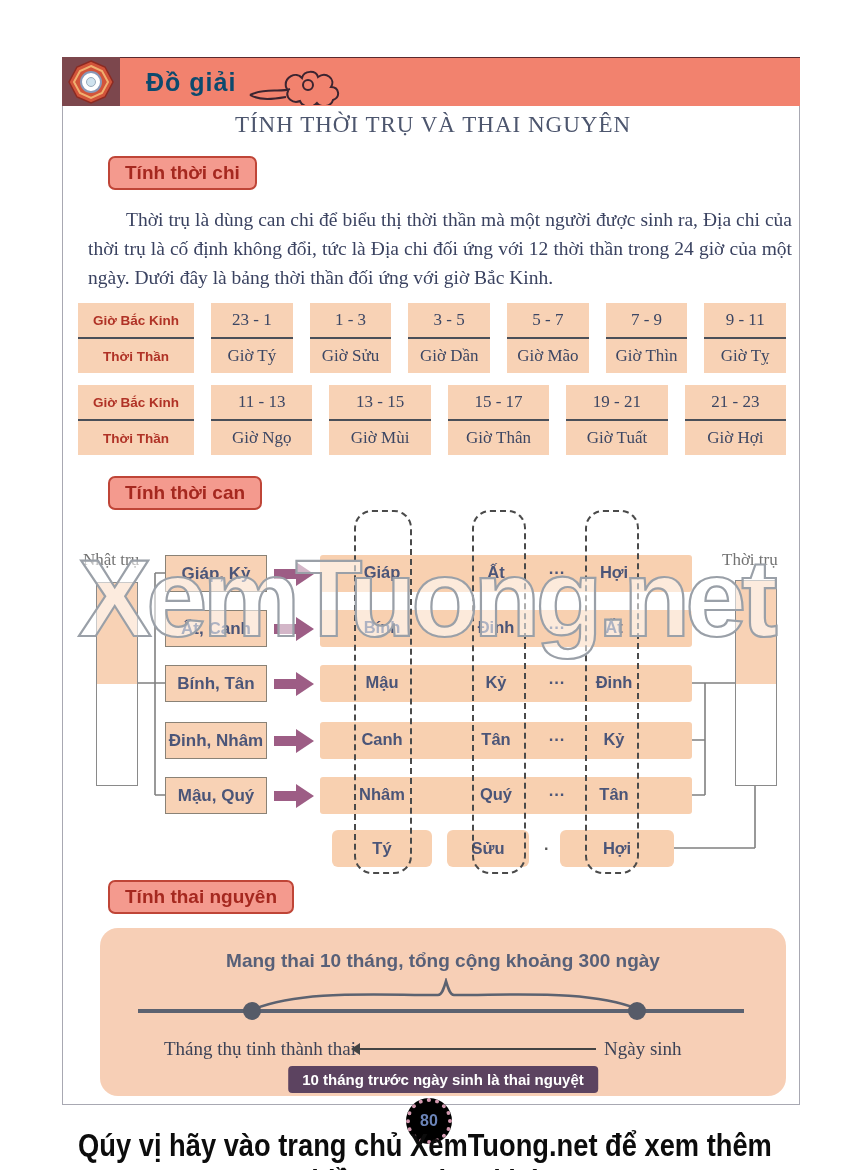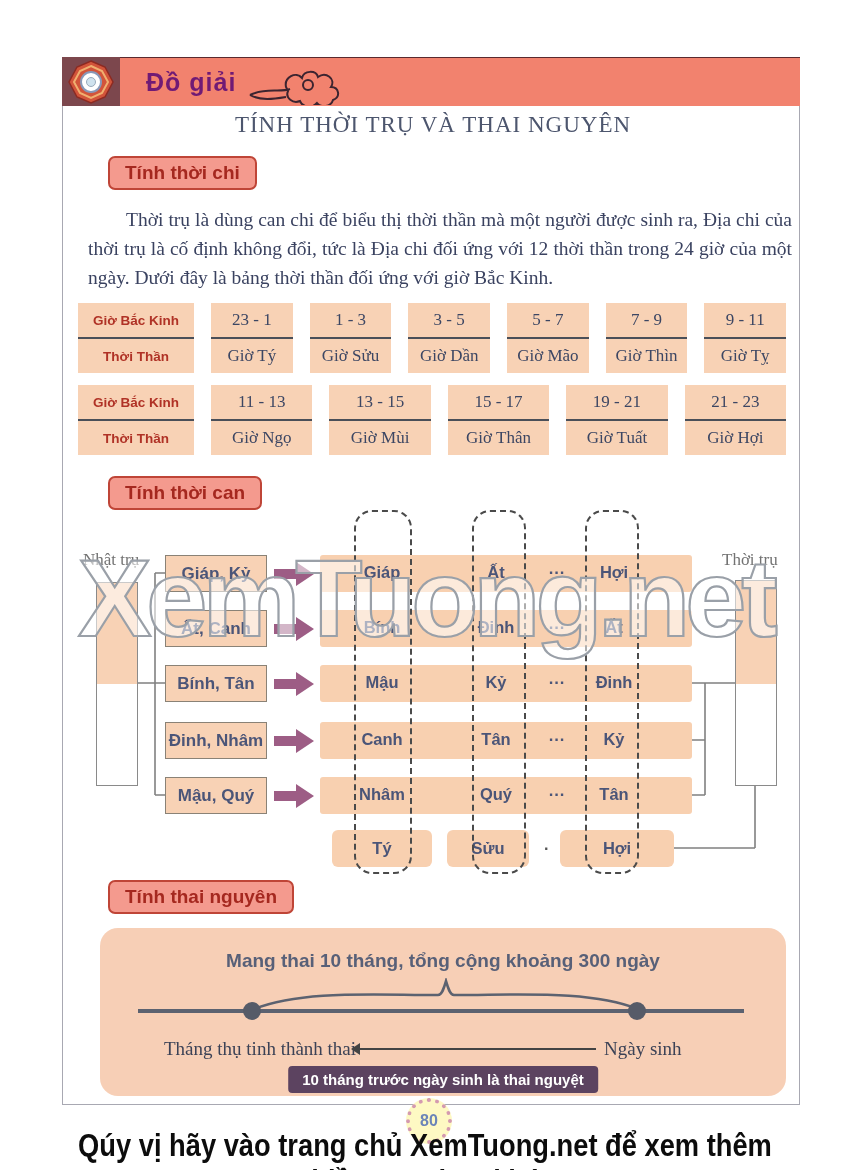--- a/index.html
+++ b/index.html
@@ -7,21 +7,21 @@
   .page { position:relative; width:850px; height:1170px; background:#fff; overflow:hidden; }
 
   .page-frame { position:absolute; left:62px; top:57px; width:738px; height:1048px;
     border:1.5px solid #a8a8b2; background:#fff; }
 
   
   .hdr-square { position:absolute; left:62px; top:57px; width:58px; height:49px; background:#7c474d;
     display:flex; align-items:center; justify-content:center; }
   .hdr-bar { position:absolute; left:120px; top:57px; width:680px; height:49px; background:#f2826e;
     border-top:1px solid #5a2a2e; display:flex; align-items:center; }
-  .hdr-title { font-weight:bold; font-size:25px; color:#701a75; margin-left:26px; letter-spacing:1px; }
+  .hdr-title { font-weight:bold; font-size:25px; color:#0c4a6e; margin-left:26px; letter-spacing:1px; }
   .hdr-cloud { margin-left:10px; margin-top:6px; }
 
   .doc-title { position:absolute; left:0; top:112px; width:850px; text-align:center;
     font-family:"Liberation Serif", serif; font-size:23px; color:#4d566e; letter-spacing:1px;padding-left:16px; }
 
   .sec-label { position:absolute; left:108px; background:#f49a8e; border:2px solid #bf4537;
     border-radius:7px; color:#a5281f; font-weight:bold; font-size:19px; padding:4px 15px; }
 
   .para { position:absolute; left:88px; top:205px; width:704px; font-family:"Liberation Serif", serif;
     font-size:19.5px; line-height:29px; color:#3a4260; text-align:justify; text-indent:38px; }
@@ -68,21 +68,21 @@
   .tn-lab { position:absolute; font-family:"Liberation Serif", serif; font-size:19px; color:#3c4256; top:110px; }
   .tn-arrow { position:absolute; top:120px; left:256px; width:240px; height:1.5px; background:#444; }
   .tn-arrow:before { content:""; position:absolute; left:-11px; top:-5px; border:6px solid transparent;
     border-right:9px solid #444; }
   .tn-note { position:absolute; left:50%; transform:translateX(-50%); top:138px; background:#5c4360;
     border-radius:4px; color:#fff; font-weight:bold; font-size:15px; padding:5px 14px; white-space:nowrap; }
 
   
   .pg-badge { position:absolute; left:406px; top:1098px; width:46px; height:46px; border-radius:50%;
     border:4px dotted #d49ab0; display:flex; align-items:center; justify-content:center;
-    color:#6b84b8; font-weight:bold; font-size:16px; background:#fef9c3; }
+    color:#6b84b8; font-weight:bold; font-size:16px; background:#000000; }
   .footer-note { position:absolute; left:0; top:1128px; width:850px; text-align:center;
     font-weight:bold; font-size:31px; color:#0c0c0c; transform:scaleX(0.88); }
 </style>
 </head>
 <body>
 
 <div class="page">
 
   <div class="page-frame"></div>
 

